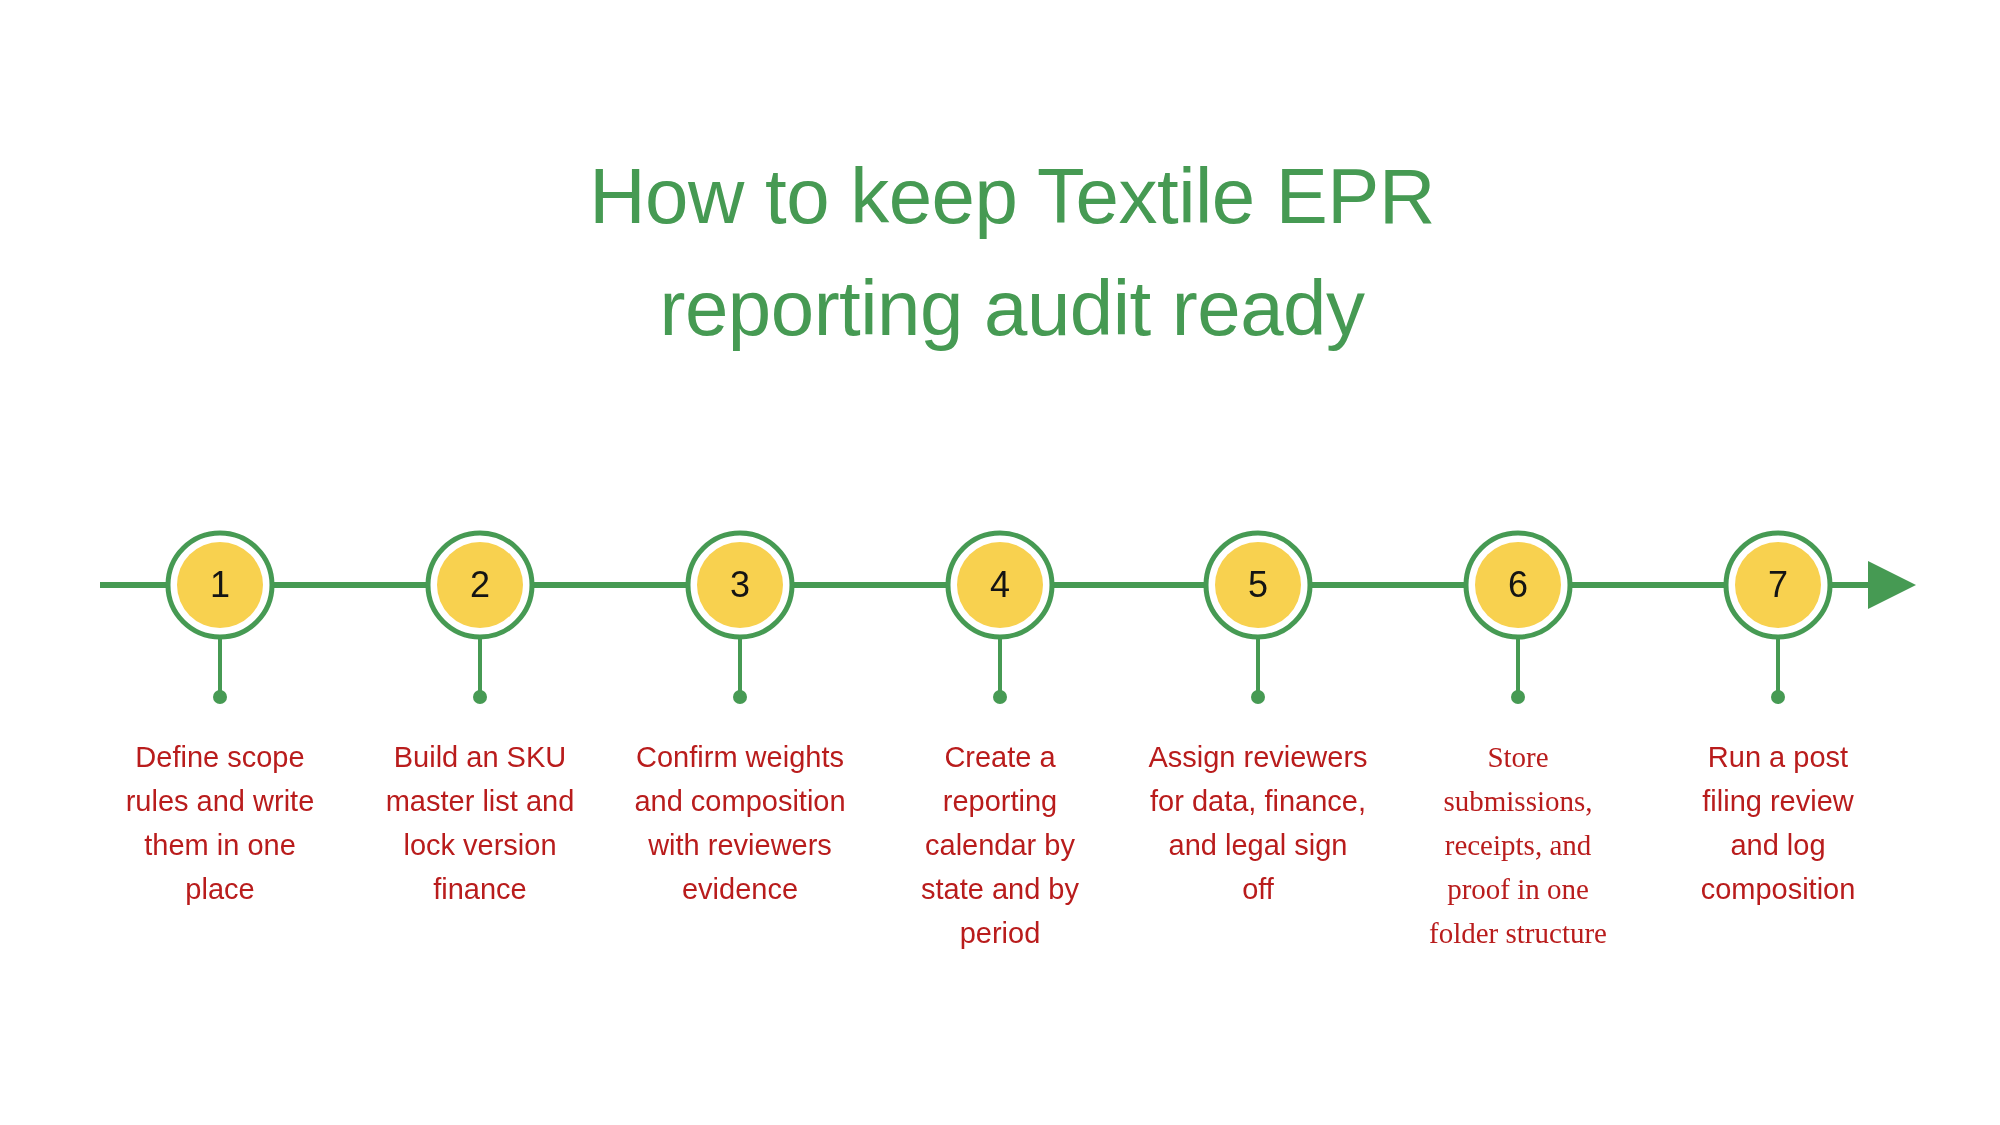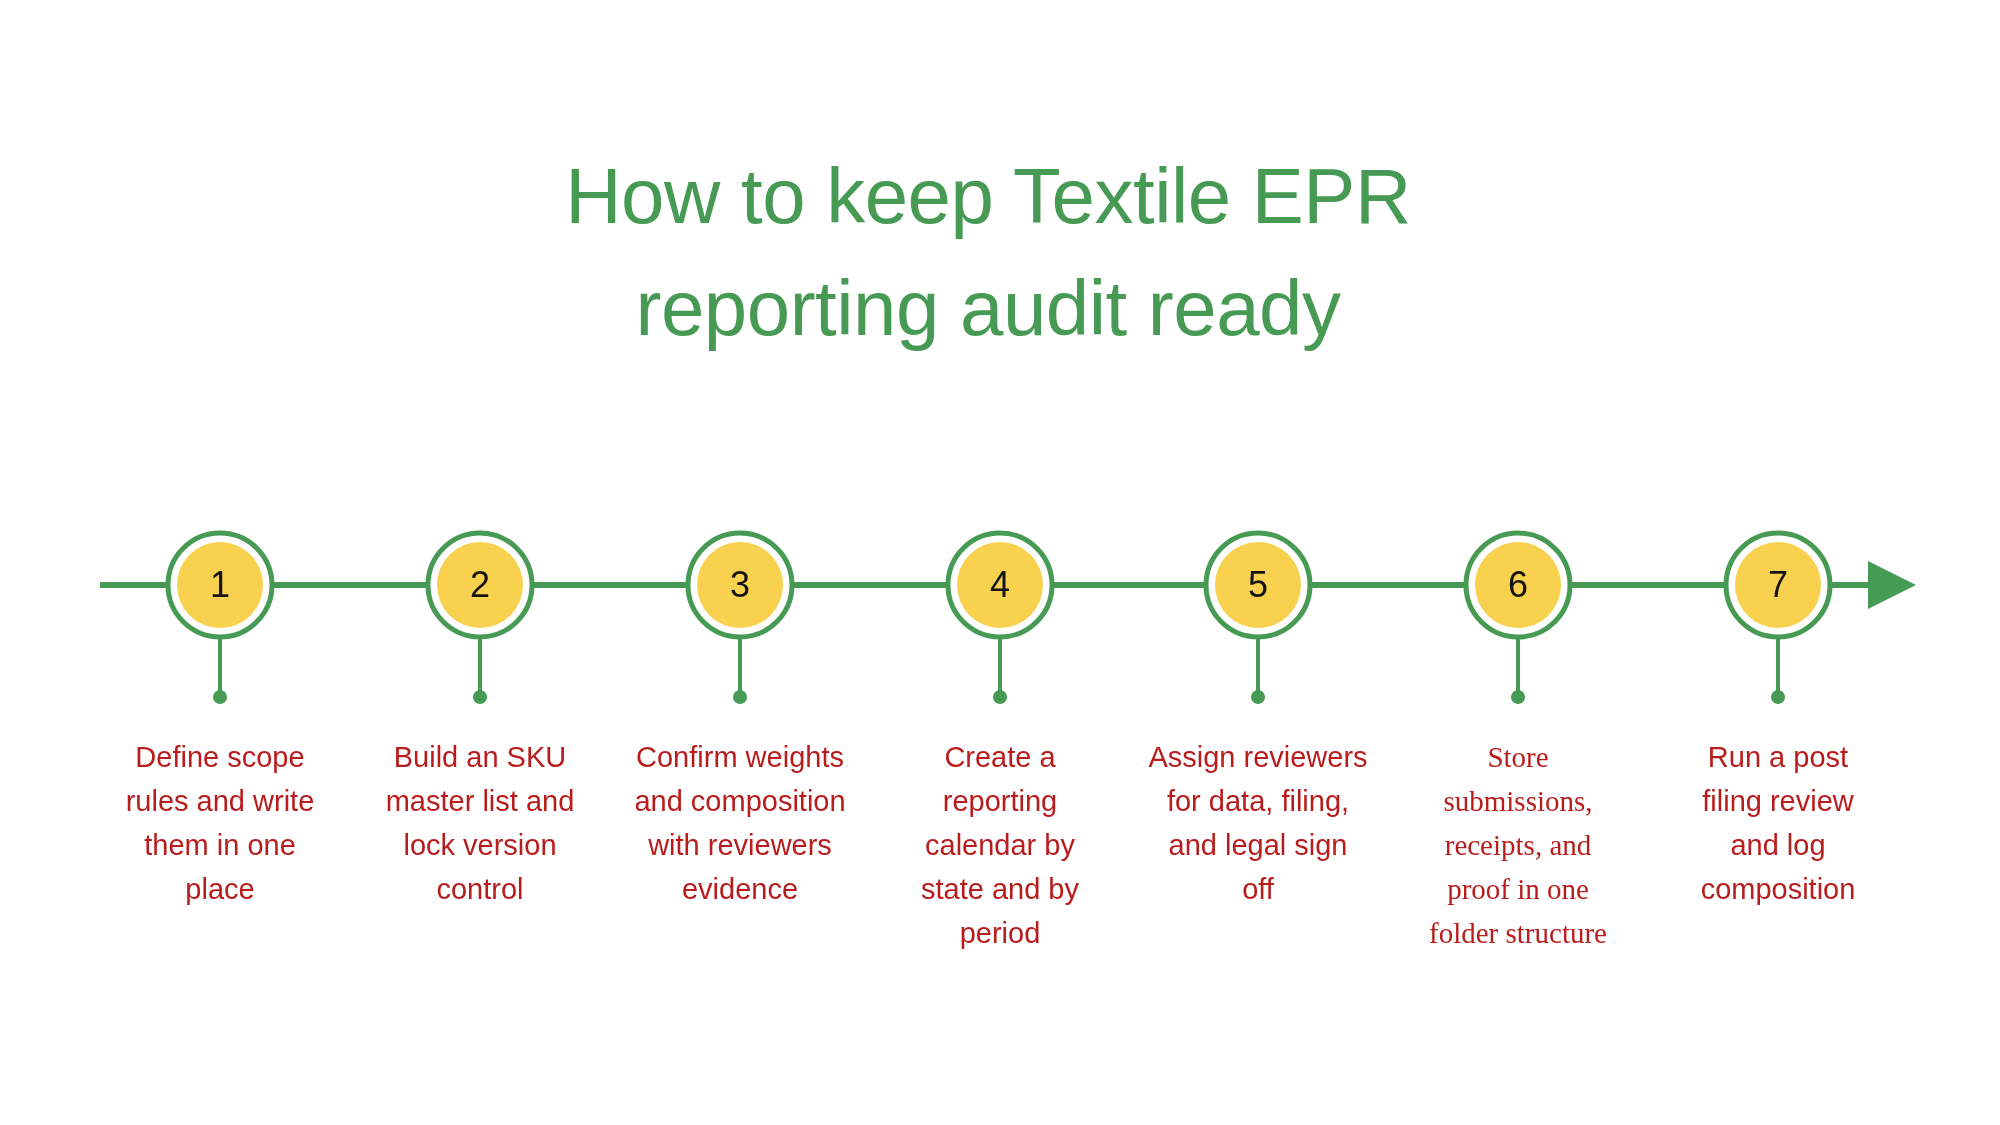--- a/index.html
+++ b/index.html
@@ -20,21 +20,21 @@
     position: relative;
     width: 2000px;
     height: 1125px;
     background: #ffffff;
   }
 
   
   .title {
     position: absolute;
     top: 140px;
-    left: 288px;
+    left: 312px;
     width: 1400px;
     text-align: center;
     color: #469A53;
     font-family: "Liberation Sans", sans-serif;
     font-size: 78px;
     font-weight: 300;
     line-height: 112px;
     letter-spacing: -0.5px;
     white-space: pre-line;
   }
@@ -169,32 +169,32 @@
       <div class="node-number" style="left: 1778px; top: 585px;">7</div>
     </div>
   <div id="captions">
       <div class="caption" style="left: 220px;">Define scope
 rules and write
 them in one
 place</div>
       <div class="caption" style="left: 480px;">Build an SKU
 master list and
 lock version
-control</div>
+finance</div>
       <div class="caption" style="left: 740px;">Confirm weights
 and composition
 with reviewers
 evidence</div>
       <div class="caption" style="left: 1000px;">Create a
 reporting
 calendar by
 state and by
 period</div>
       <div class="caption" style="left: 1258px;">Assign reviewers
-for data, filing,
+for data, finance,
 and legal sign
 off</div>
       <div class="caption" style="left: 1518px; font-family: Liberation Serif, serif;">Store
 submissions,
 receipts, and
 proof in one
 folder structure</div>
       <div class="caption" style="left: 1778px;">Run a post
 filing review
 and log

